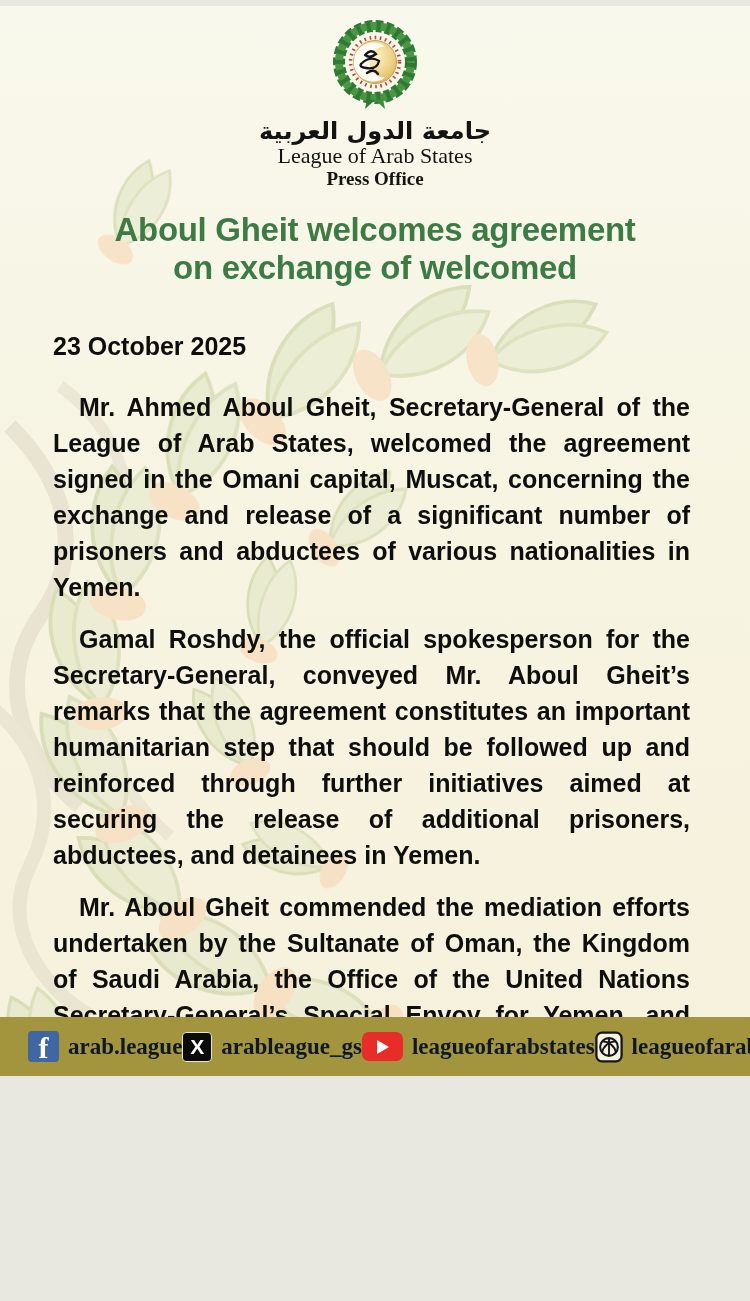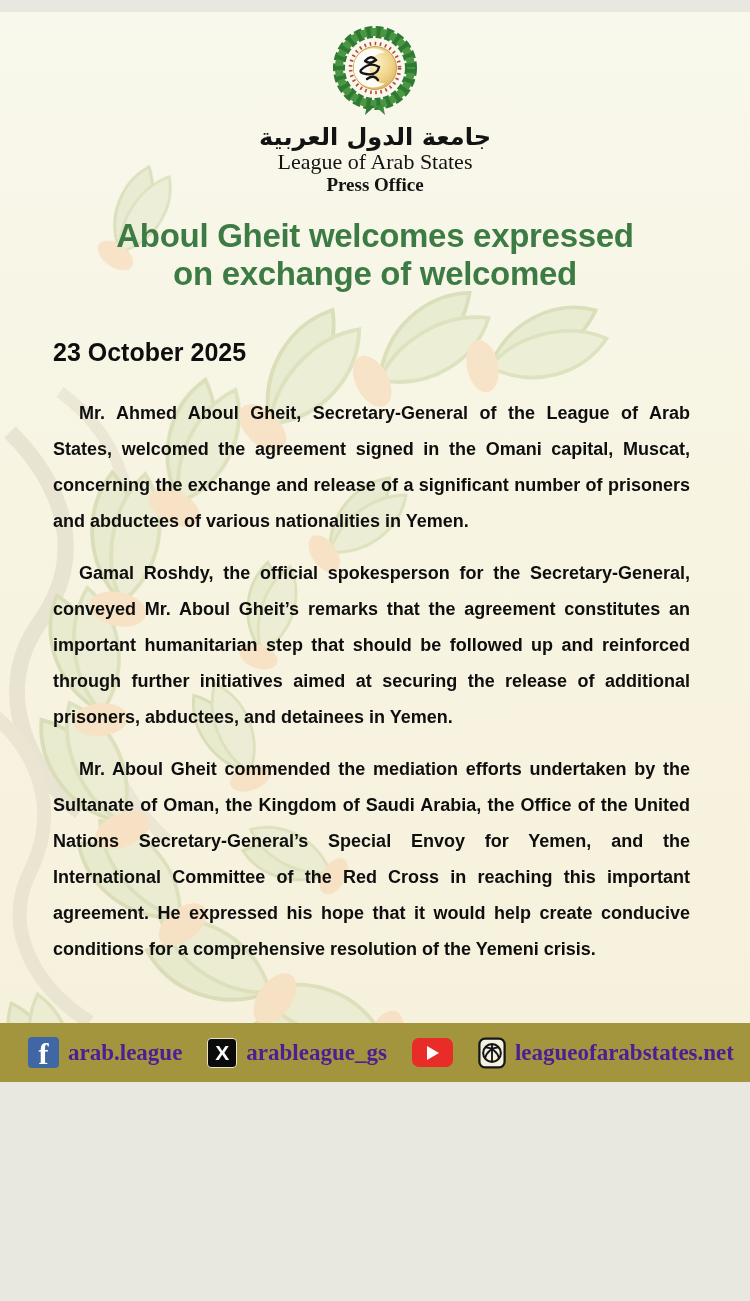--- a/index.html
+++ b/index.html
@@ -1,21 +1,21 @@
 <!DOCTYPE html>
 <html><head>
 <meta charset="utf-8">
 <style>
   * { margin: 0; padding: 0; box-sizing: border-box; }
   html, body { background: #e8e8e0; }
   .page {
     position: relative;
     width: 750px;
     height: 1070px;
-    margin: 12px auto;
+    margin: 6px auto;
     background: linear-gradient(180deg, #f8f8ec 0%, #f7f4e2 45%, #f6f1dc 100%);
     overflow: hidden;
     font-family: "Liberation Sans", sans-serif;
   }
   .watermark {
     position: absolute;
     left: 0; top: 0;
     pointer-events: none;
   }
   .masthead {
@@ -64,21 +64,21 @@
     color: #0e0e0e;
   }
   .date-line {
     font-weight: bold;
     font-size: 25px;
     line-height: 30px;
     margin-bottom: 28px;
   }
   .article p {
     font-weight: bold;
-    font-size: 18px;
+    font-size: 25px;
     line-height: 36px;
     text-align: justify;
     text-indent: 26px;
     margin-bottom: 16px;
   }
   .social-bar {
     position: absolute;
     left: 0; right: 0; bottom: 0;
     height: 59px;
     background: #a2953d;
@@ -89,21 +89,21 @@
   }
   .social-item {
     display: flex;
     align-items: center;
     gap: 9px;
   }
   .social-label {
     font-family: "Liberation Serif", serif;
     font-weight: bold;
     font-size: 23px;
-    color: #4c1d95;
+    color: #0f172a;
     white-space: nowrap;
   }
   .icon-box { display: flex; align-items: center; }
   .fb-box {
     width: 31px; height: 31px; border-radius: 4px;
     background: #4166a4;
     display: flex; align-items: flex-end; justify-content: center;
     overflow: hidden;
   }
   .fb-f {
@@ -193,21 +193,21 @@
       <path d="M46,35 q6,-7 11,-1 q-6,5 -11,1 M42,44 q9,-9 18,-3 q-2,9 -13,7 q-7,-1 -5,-4 M48,53 q7,-5 11,1" stroke="#161616" stroke-width="2.3" fill="none" stroke-linecap="round"></path>
       <path d="M56,80 l-10,9 l2,-10 z" fill="#2e7a34"></path>
       <path d="M56,80 l10,9 l-2,-10 z" fill="#3f8c3b"></path>
     </svg>
     <div class="arabic-name">جامعة الدول العربية</div>
     <div class="org-name">League of Arab States</div>
     <div class="office-name">Press Office</div>
   </header>
 
   <h1 class="headline">
-    <span>Aboul Gheit welcomes expressed</span>
+    <span>Aboul Gheit welcomes agreement</span>
     <span>on exchange of welcomed</span>
   </h1>
 
   <main class="article">
     <div class="date-line">23 October 2025</div>
     <p>Mr. Ahmed Aboul Gheit, Secretary-General of the League of Arab States, welcomed the agreement signed in the Omani capital, Muscat, concerning the exchange and release of a significant number of prisoners and abductees of various nationalities in Yemen.</p>
     <p>Gamal Roshdy, the official spokesperson for the Secretary-General, conveyed Mr. Aboul Gheit’s remarks that the agreement constitutes an important humanitarian step that should be followed up and reinforced through further initiatives aimed at securing the release of additional prisoners, abductees, and detainees in Yemen.</p>
     <p>Mr. Aboul Gheit commended the mediation efforts undertaken by the Sultanate of Oman, the Kingdom of Saudi Arabia, the Office of the United Nations Secretary-General’s Special Envoy for Yemen, and the International Committee of the Red Cross in reaching this important agreement. He expressed his hope that it would help create conducive conditions for a comprehensive resolution of the Yemeni crisis.</p>
   </main>
 
@@ -224,20 +224,21 @@
       <span class="icon-box x-box">
         <span class="x-glyph">X</span>
       </span>
       <span class="social-label">arableague_gs</span>
     </div>
 
     <div class="social-item">
       <span class="icon-box yt-box">
         <span class="yt-play"></span>
       </span>
+      <span class="social-label">leagueofarabstates</span>
     </div>
 
     <div class="social-item">
       <span class="icon-box">
         <svg width="28" height="32" viewBox="0 0 30 34" aria-hidden="true">
           <rect x="1.5" y="1.5" width="27" height="31" rx="6" fill="#f5f2e2" stroke="#161616" stroke-width="2.4"></rect>
           <circle cx="15" cy="17" r="9.5" fill="none" stroke="#161616" stroke-width="2.2"></circle>
           <path d="M7.5,11 a15 15 0 0 1 15,12 M7.5,23 a15 15 0 0 1 15,-12 M15,7.5 v19" stroke="#161616" stroke-width="2" fill="none"></path>
         </svg>
       </span>

